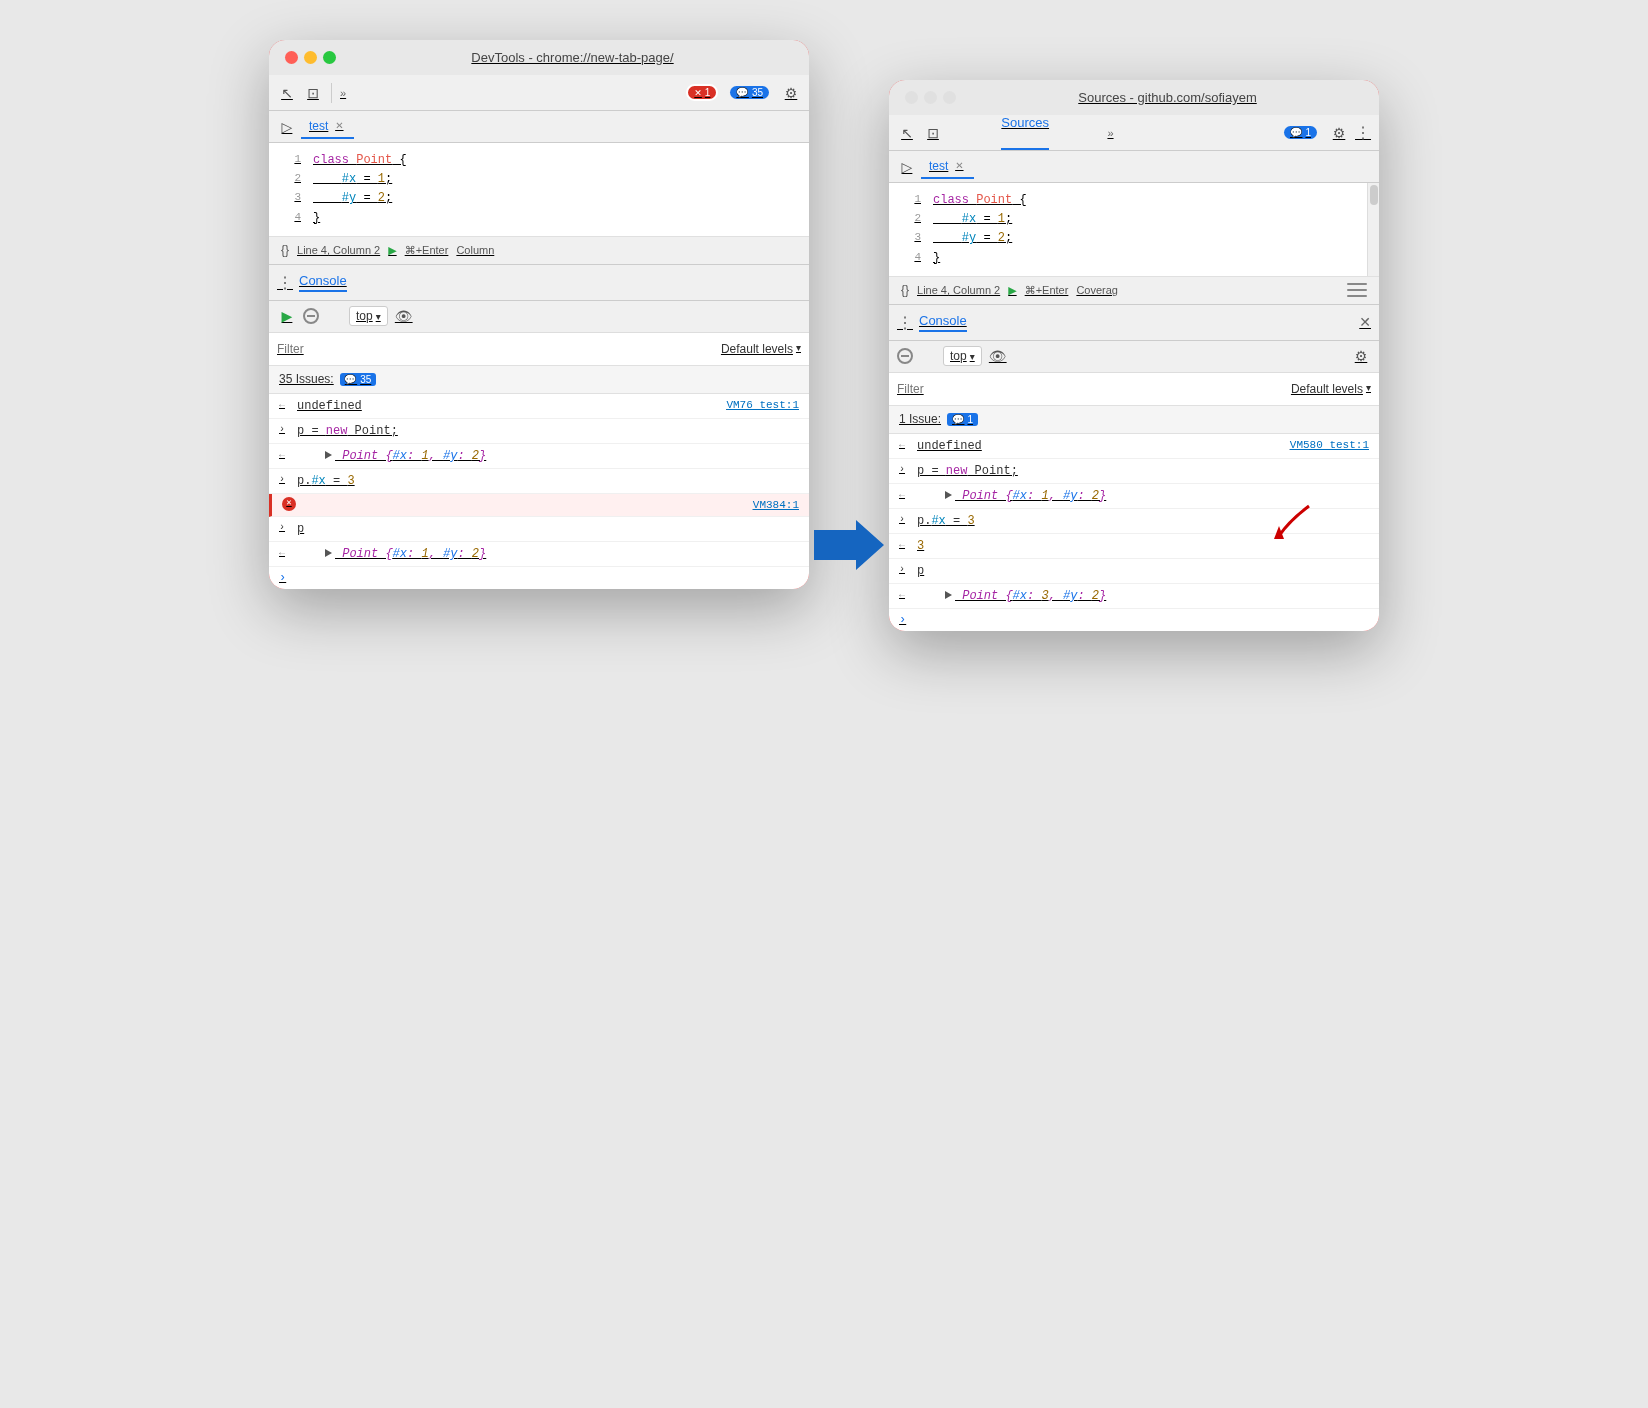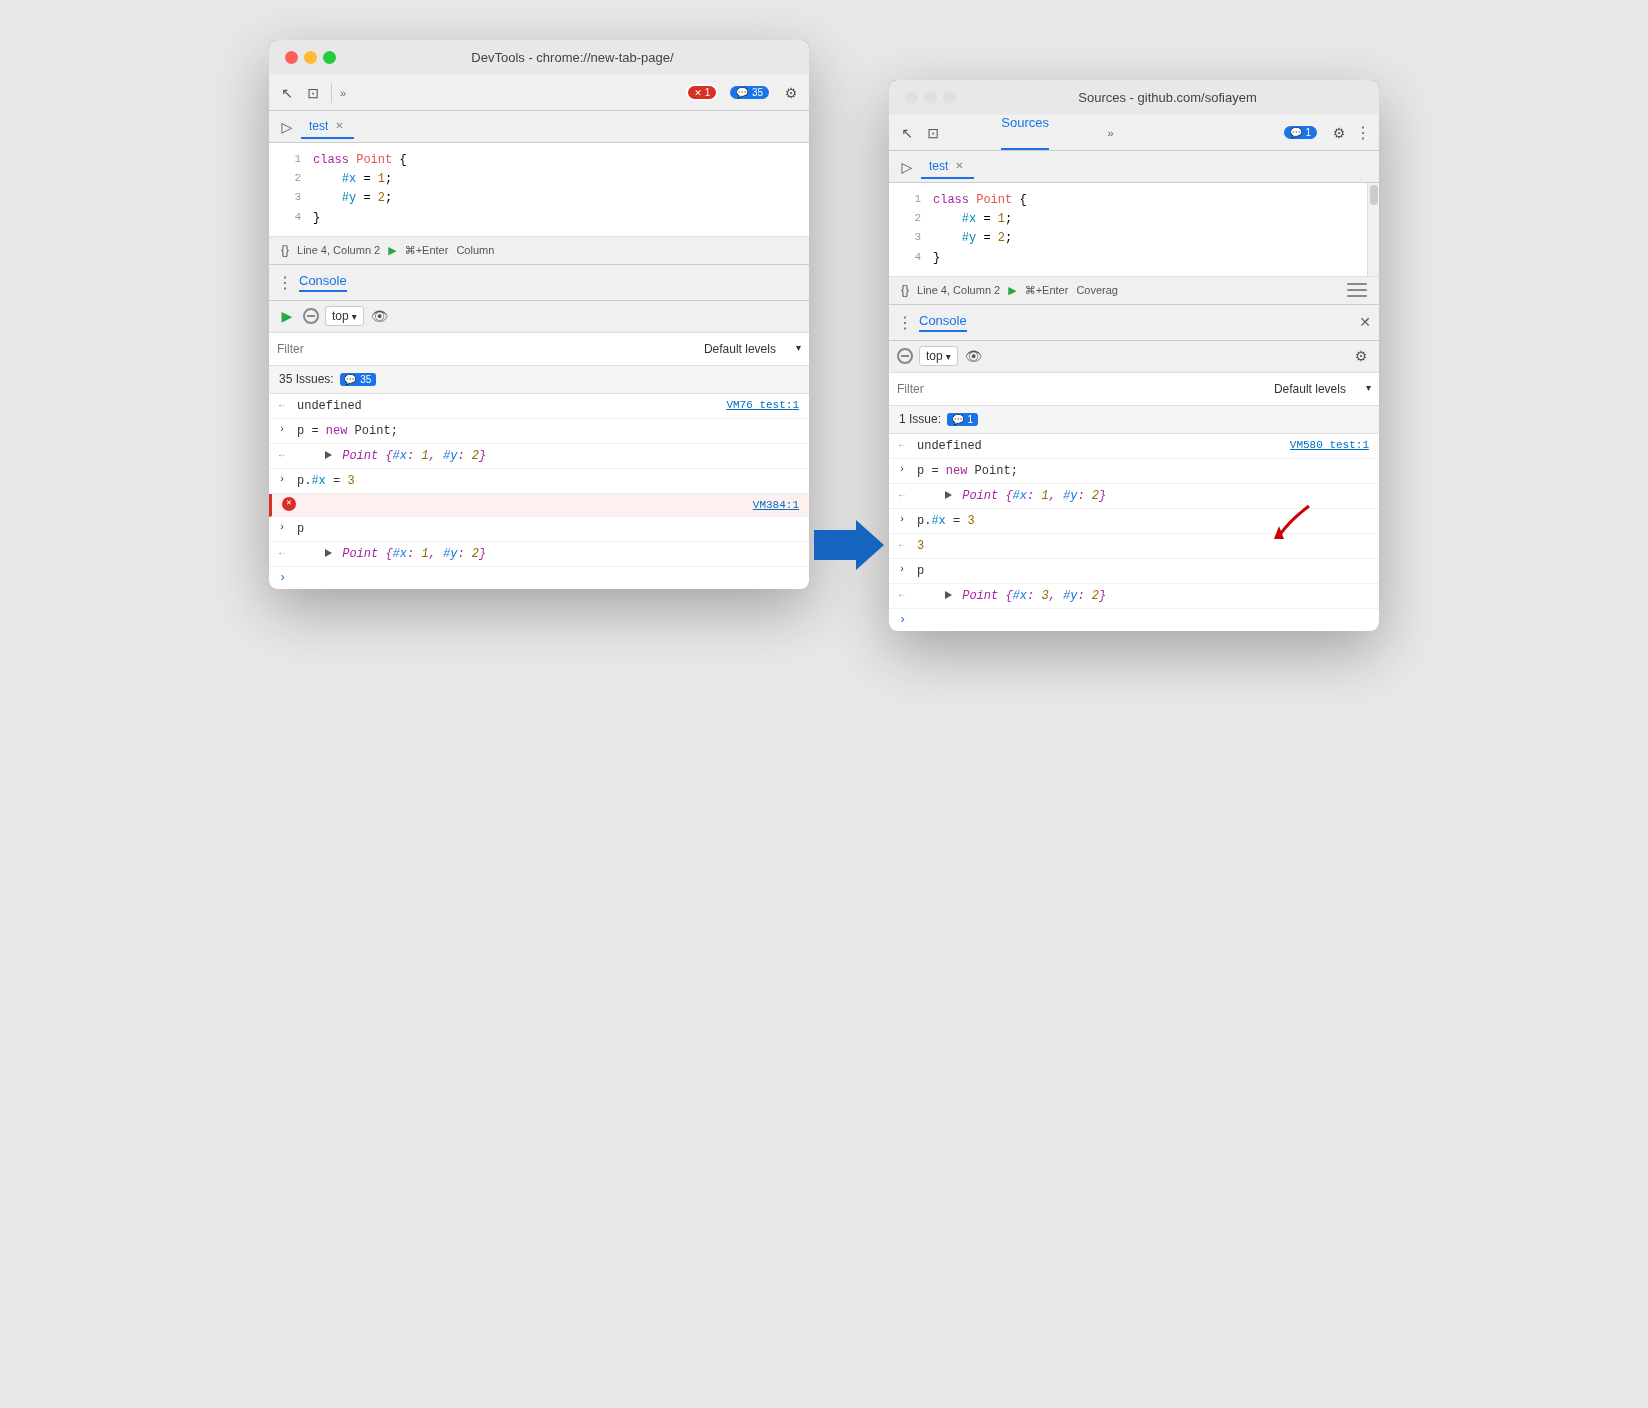--- a/index.html
+++ b/index.html
@@ -13,25 +13,26 @@
       min-height: 100vh;
     }
     .scene {
       display: flex;
       align-items: flex-start;
       gap: 0;
       position: relative;
     }
     
     .window {
-      border-radius: 8px;
+      border-radius: 16px;
       overflow: hidden;
       box-shadow: 0 20px 60px rgba(0,0,0,0.3);
       background: #ef4444;
       width: 540px;
+      text-decoration: underline;
     }
     .window-title-bar {
       background: #e8e8e8;
       padding: 10px 16px;
       display: flex;
       align-items: center;
       gap: 8px;
     }
     .traffic-lights {
       display: flex;
@@ -185,20 +186,21 @@
       display: flex;
       align-items: center;
       gap: 3px;
       font-size: 12px;
       color: #333;
       cursor: pointer;
       padding: 2px 6px;
       border: 1px solid #ccc;
       border-radius: 3px;
       background: white;
+      margin-left: 24px;
     }
     .filter-bar {
       display: flex;
       align-items: center;
       padding: 16px 8px;
       gap: 8px;
       background: white;
       border-bottom: 1px solid #e0e0e0;
       height: 30px;
     }
@@ -206,21 +208,21 @@
       flex: 1;
       border: none;
       outline: none;
       font-size: 12px;
       color: #999;
       background: transparent;
     }
     .default-levels-btn {
       display: flex;
       align-items: flex-start;
-      gap: 20px;
+      gap: 3px;
       font-size: 12px;
       color: #333;
       cursor: pointer;
     }
     .issues-bar {
       background: #f5f5f5;
       border-bottom: 1px solid #e0e0e0;
       padding: 4px 10px;
       font-size: 12px;
       color: #333;

